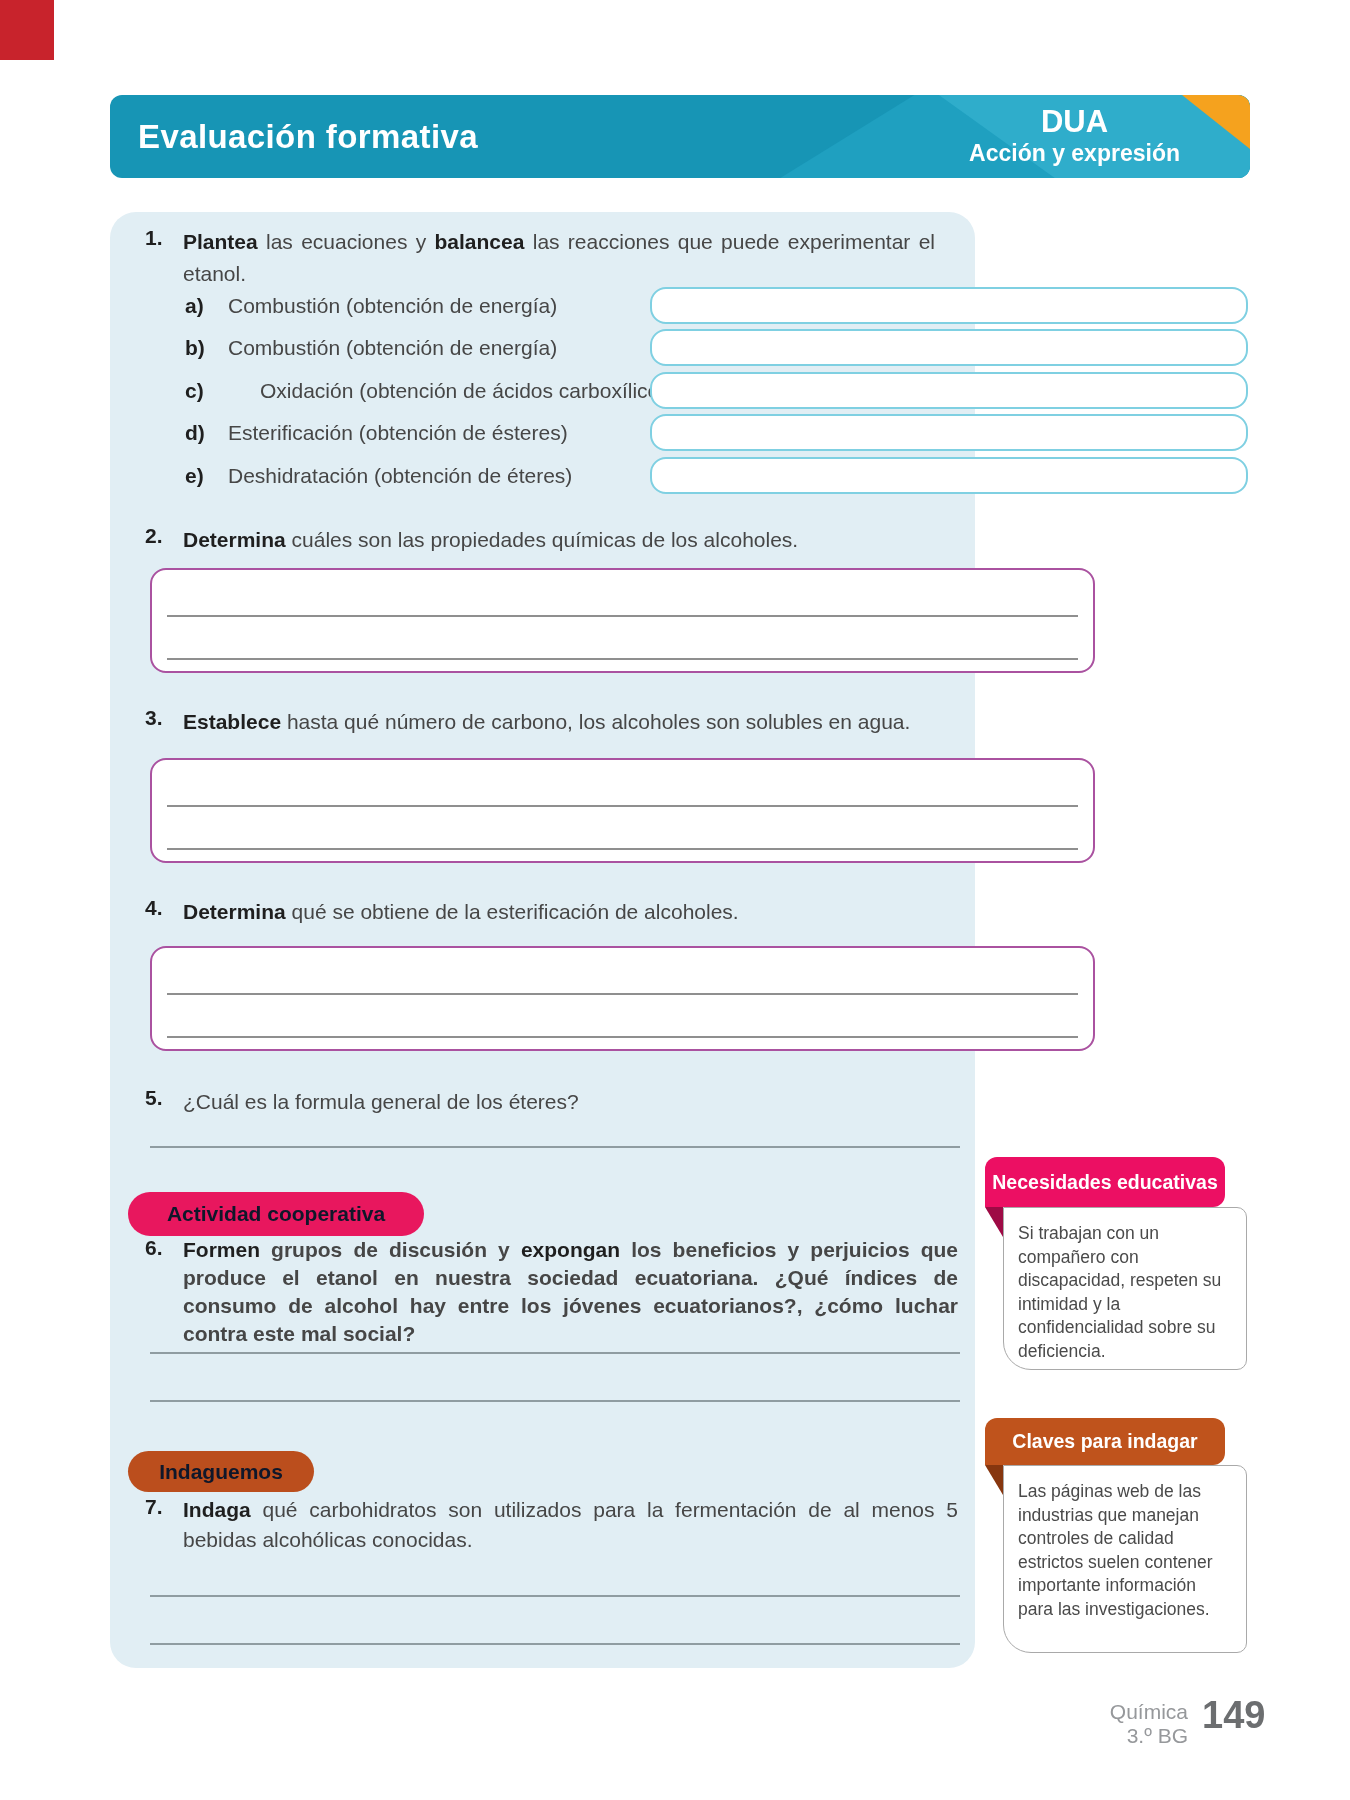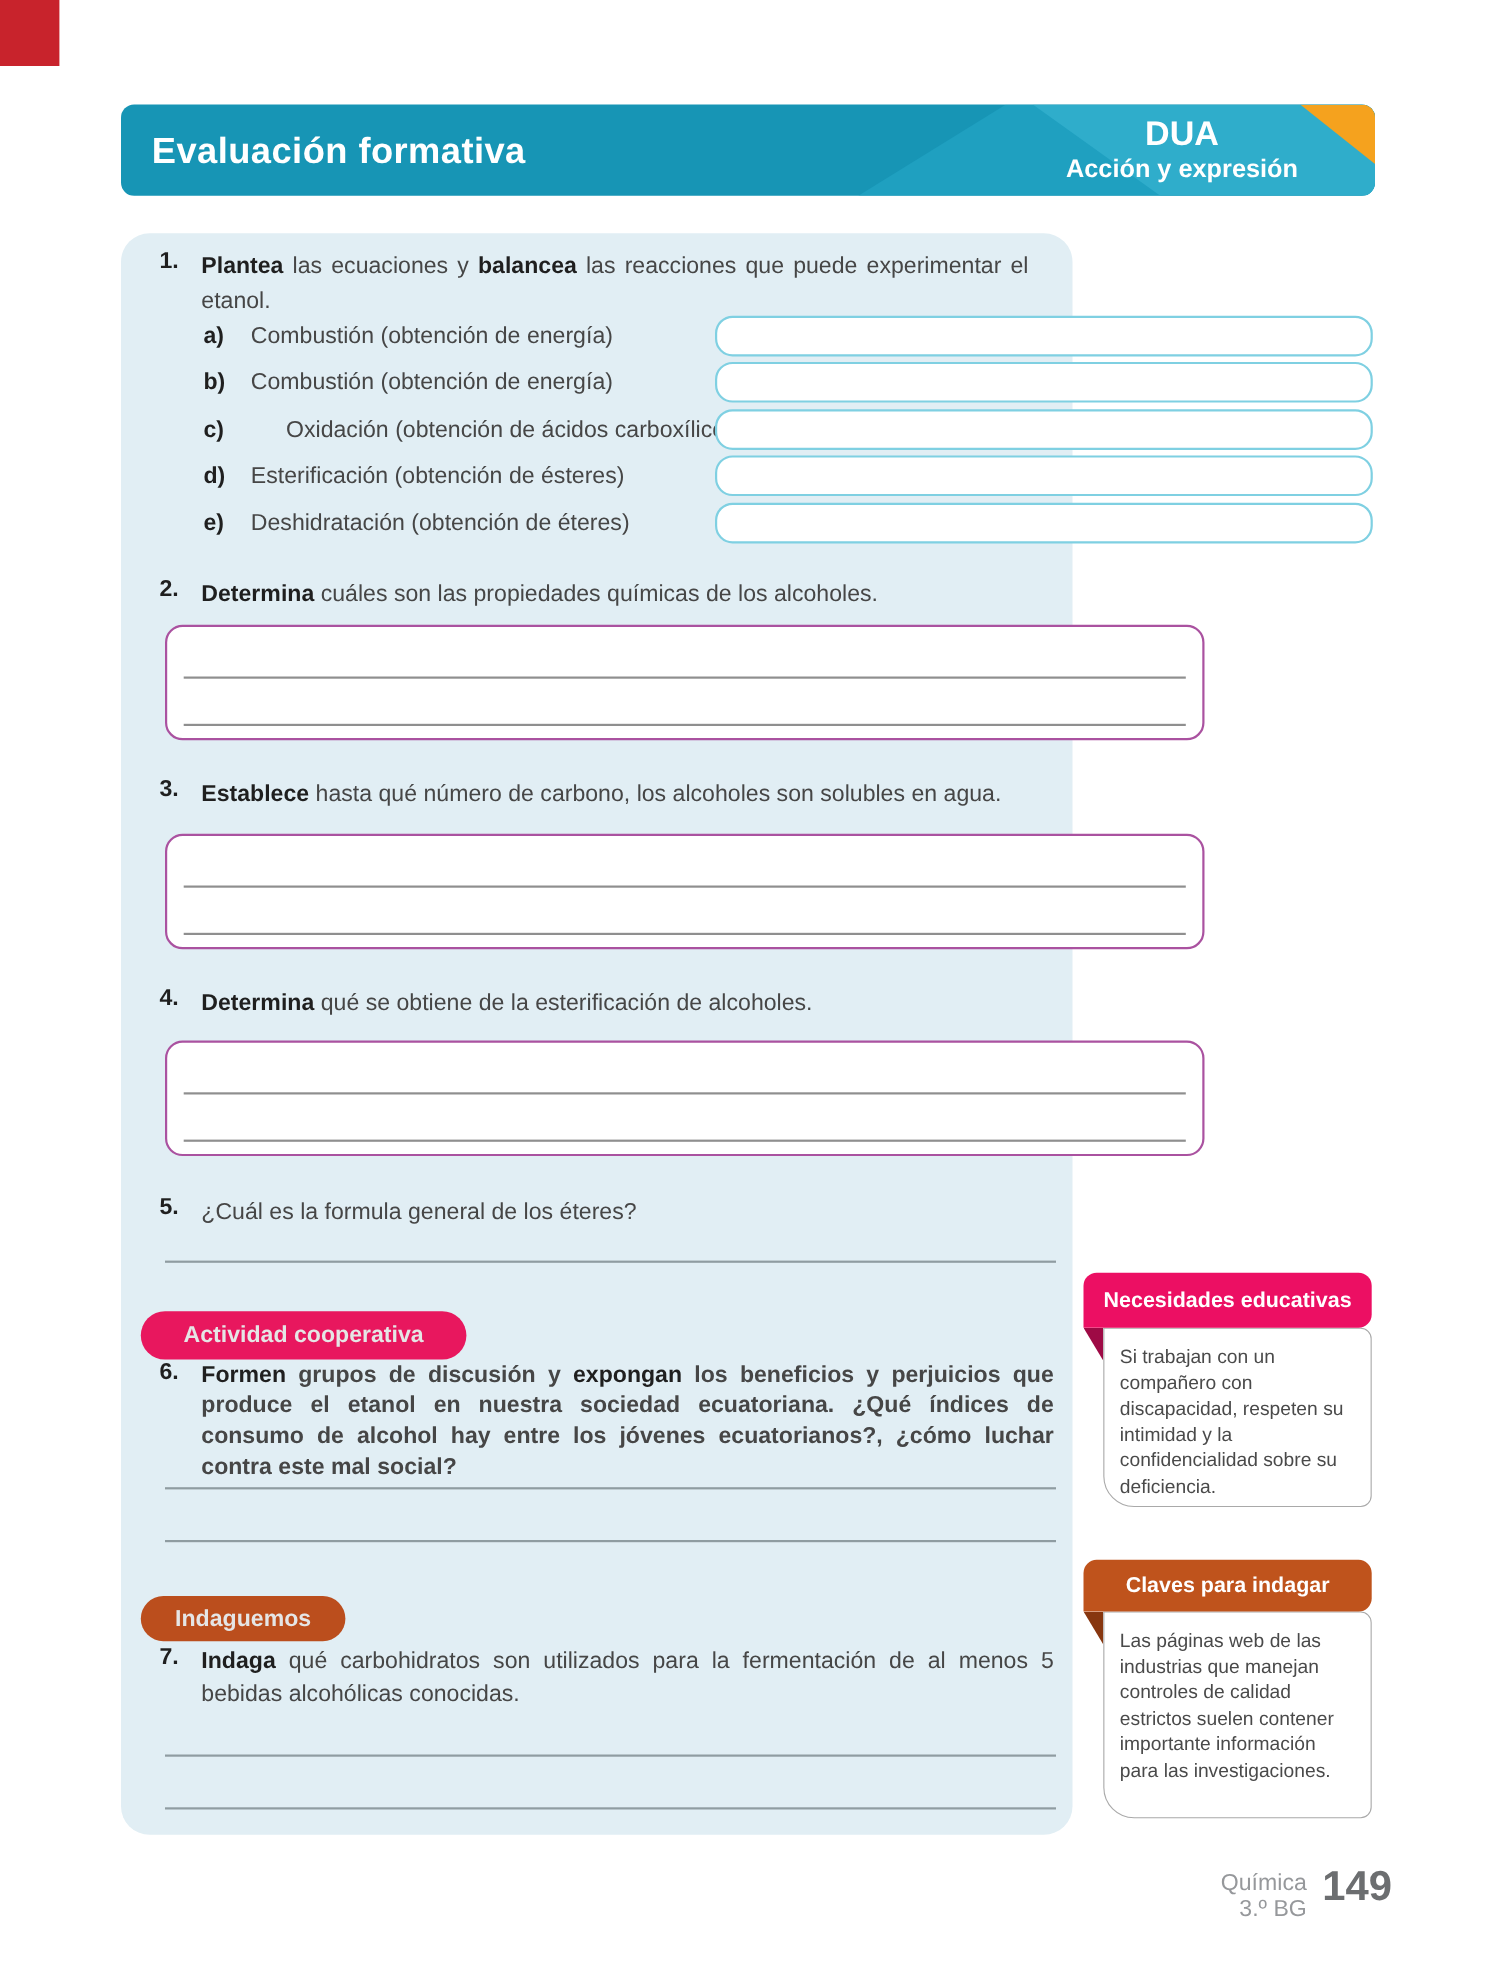--- a/index.html
+++ b/index.html
@@ -42,27 +42,27 @@
   
   .write-box{position:absolute;left:150px;width:945px;height:105px;background:#ffffff;
         border:2px solid #aa52a0;border-radius:16px;box-sizing:border-box;}
   .rule{position:absolute;left:15px;right:15px;height:0;border-top:2px solid #8f8f8f;}
   .rule.r1{top:45px;} .rule.r2{top:88px;}
 
   
   .ans-line{position:absolute;left:150px;width:810px;height:0;border-top:2px solid #8f9ca1;}
 
   
-  .badge{position:absolute;left:128px;color:#e5e5e5;font-weight:700;font-size:21px;
+  .badge{position:absolute;left:128px;color:#0f172a;font-weight:700;font-size:21px;
         border-radius:24px;display:flex;align-items:center;justify-content:center;text-align:right;}
   .badge-pink{background:#e8175e;width:296px;height:44px;}
   .badge-rust{background:#bb4e1d;width:186px;height:41px;}
 
   
-  .co-head{position:absolute;left:985px;width:262px;color:#ffffff;font-weight:700;font-size:19.5px;
+  .co-head{position:absolute;left:985px;width:240px;color:#ffffff;font-weight:700;font-size:19.5px;
         display:flex;align-items:center;justify-content:center;border-radius:12px 12px 12px 0;z-index:2;}
   .co-head.pink{background:#ec0f63;top:1157px;height:50px;}
   .co-head.rust{background:#bf531c;top:1418px;height:47px;}
   .co-fold{position:absolute;left:985px;width:18px;height:30px;clip-path:polygon(0 0,100% 0,100% 100%);z-index:1;}
   .co-fold.pink{background:#9e0a45;top:1207px;}
   .co-fold.rust{background:#87360f;top:1465px;}
   .co-body{position:absolute;left:1003px;width:244px;background:#ffffff;border:1px solid #a9a9a9;
         border-radius:0 10px 10px 28px;box-sizing:border-box;padding:14px 14px 10px 14px;
         font-size:17.5px;line-height:23.5px;color:#4a4a4a;}
   .co-body.pink{top:1207px;height:163px;}

